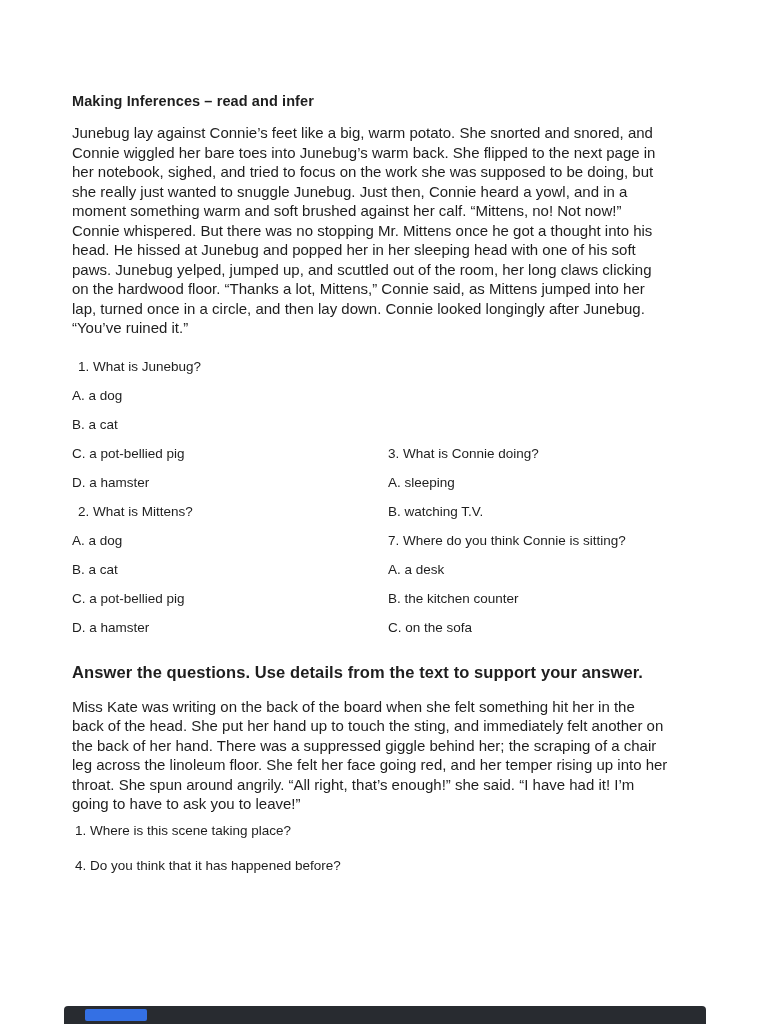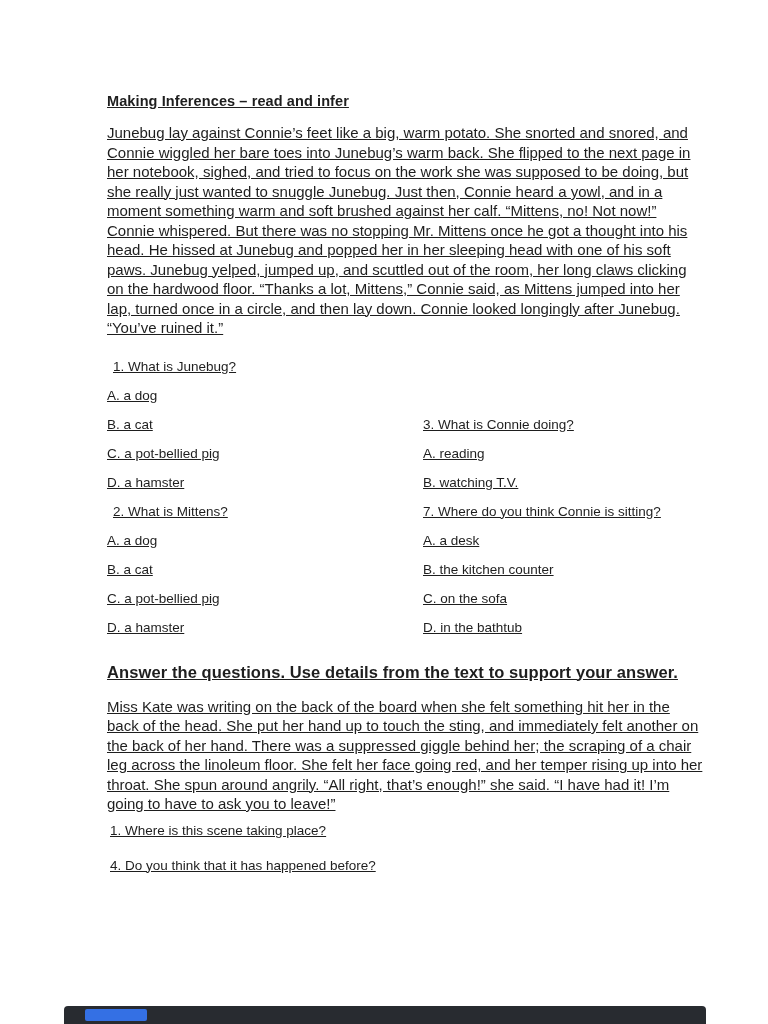--- a/index.html
+++ b/index.html
@@ -11,24 +11,23 @@
     position: relative;
     width: 768px;
     height: 1024px;
     background: #ffffff;
     overflow: hidden;
     font-family: "Liberation Sans", sans-serif;
     color: #1e1e1e;
   }
   .content {
     position: absolute;
-    left: 107px;
+    left: 72px;
     top: 93px;
     width: 596px;
-    text-decoration: underline;
   }
   .ws-title {
     font-size: 14.5px;
     font-weight: bold;
     letter-spacing: 0.1px;
     margin: 0 0 14px 0;
   }
   .passage {
     font-size: 15px;
     line-height: 19.5px;
@@ -113,29 +112,28 @@
           <div class="mcq-line q-indent">2. What is Mittens?</div>
           <div class="mcq-line">A. a dog</div>
           <div class="mcq-line">B. a cat</div>
           <div class="mcq-line">C. a pot-bellied pig</div>
           <div class="mcq-line">D. a hamster</div>
         </div>
       </div>
       <div class="mcq-col-right">
         <div>
           <div class="mcq-line">3. What is Connie doing?</div>
-          <div class="mcq-line">A. reading</div>
+          <div class="mcq-line">A. sleeping</div>
           <div class="mcq-line">B. watching T.V.</div>
         </div>
         <div>
           <div class="mcq-line">7. Where do you think Connie is sitting?</div>
           <div class="mcq-line">A. a desk</div>
           <div class="mcq-line">B. the kitchen counter</div>
           <div class="mcq-line">C. on the sofa</div>
-          <div class="mcq-line">D. in the bathtub</div>
         </div>
       </div>
     </div>
 
     <h1 class="section-heading">Answer the questions. Use details from the text to support your answer.</h1>
 
     <p class="passage">Miss Kate was writing on the back of the board when she felt something hit her in the back of the head. She put her hand up to touch the sting, and immediately felt another on the back of her hand. There was a suppressed giggle behind her; the scraping of a chair leg across the linoleum floor. She felt her face going red, and her temper rising up into her throat. She spun around angrily. “All right, that’s enough!” she said. “I have had it! I’m going to have to ask you to leave!”</p>
 
     <div class="open-questions">
       <p class="open-q">1. Where is this scene taking place?</p>

